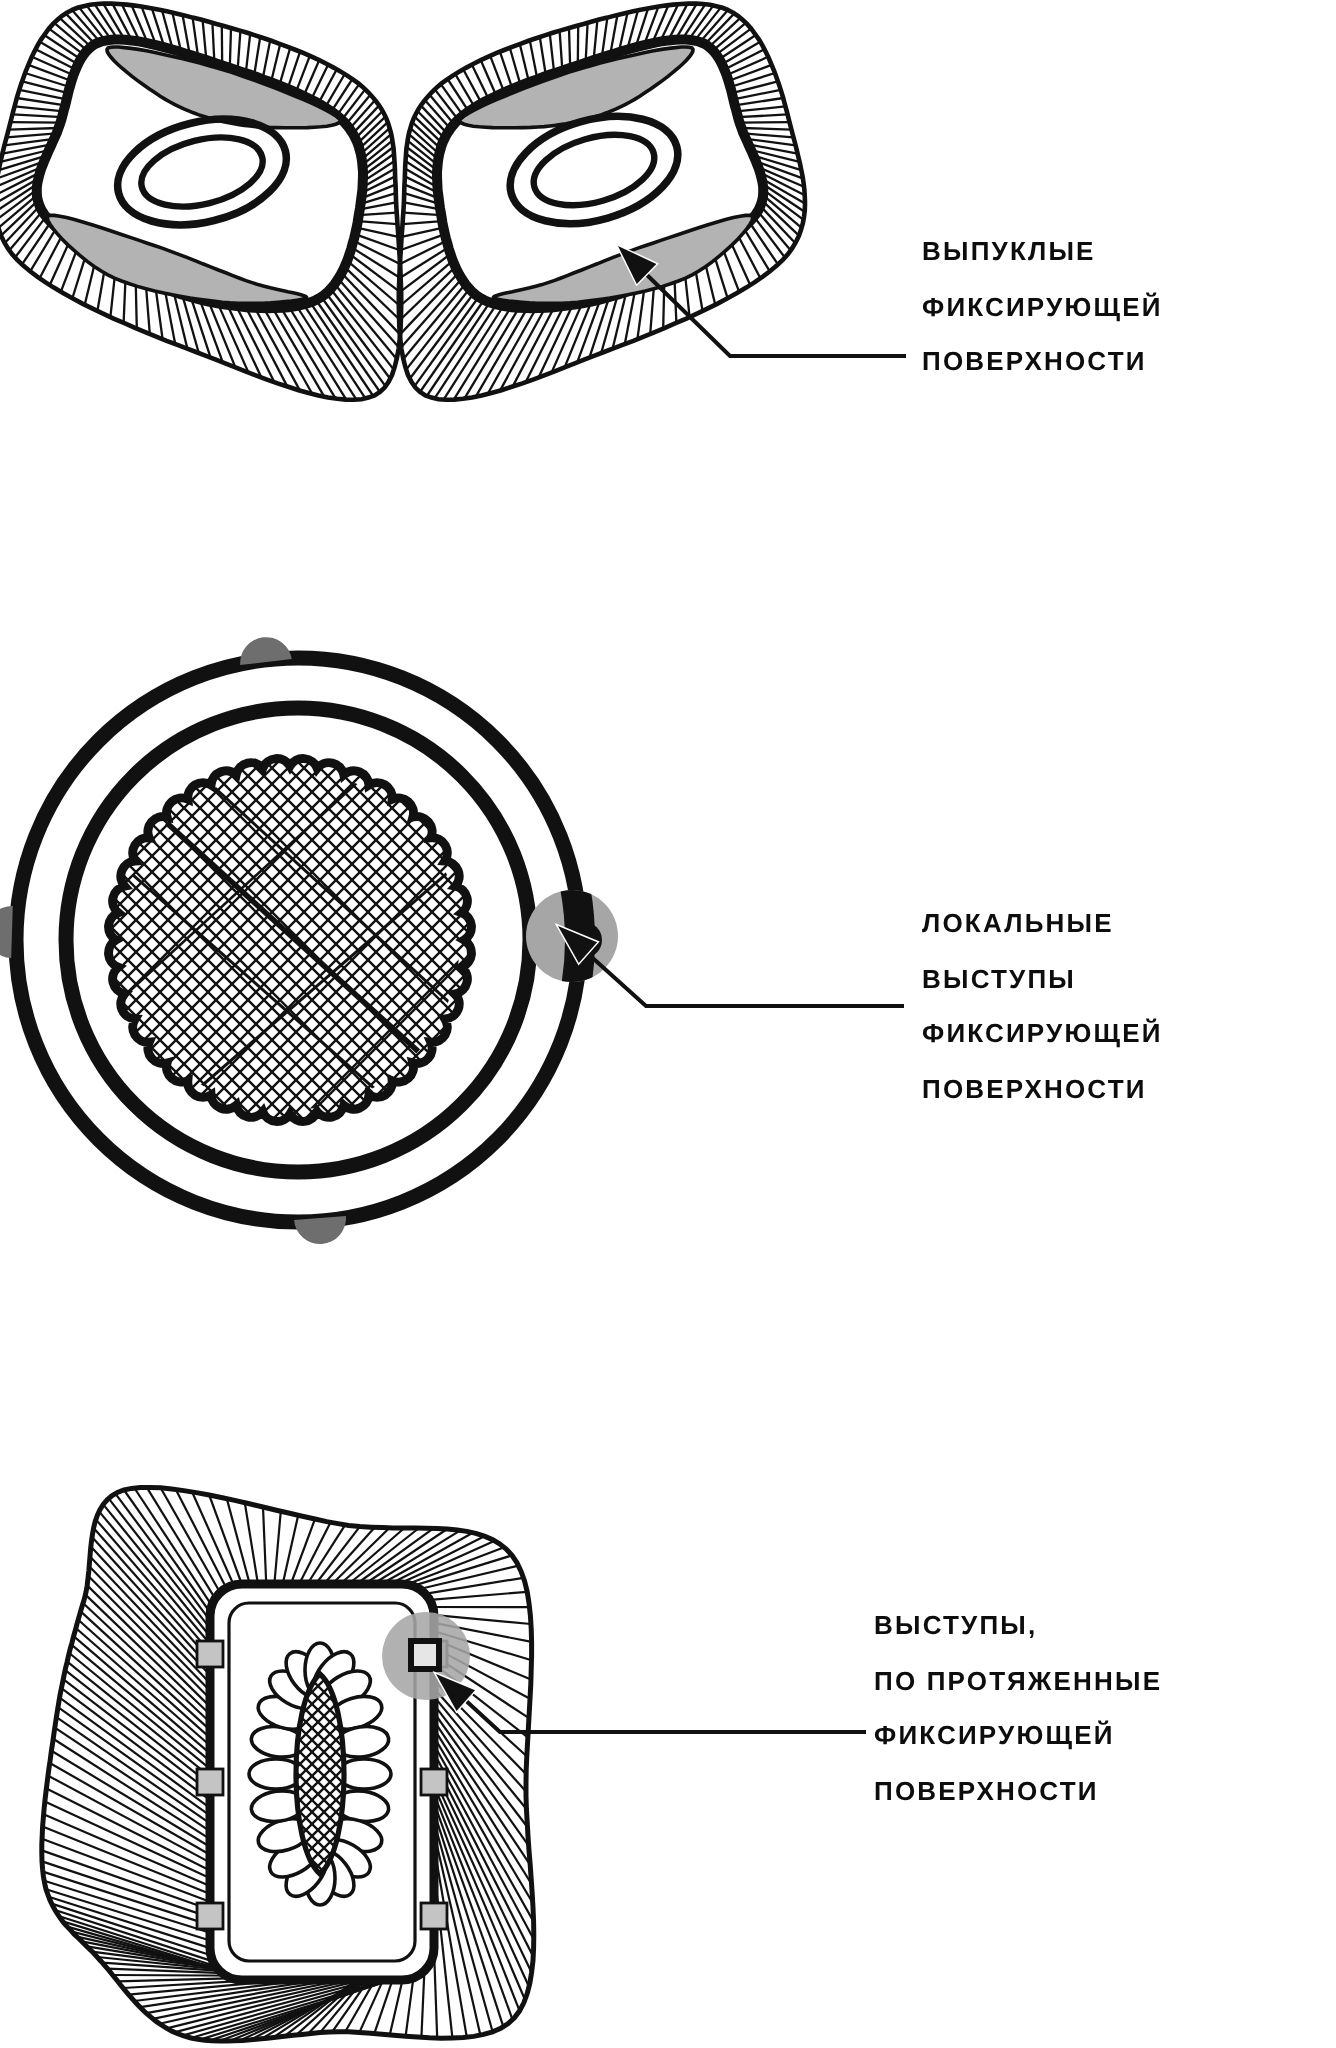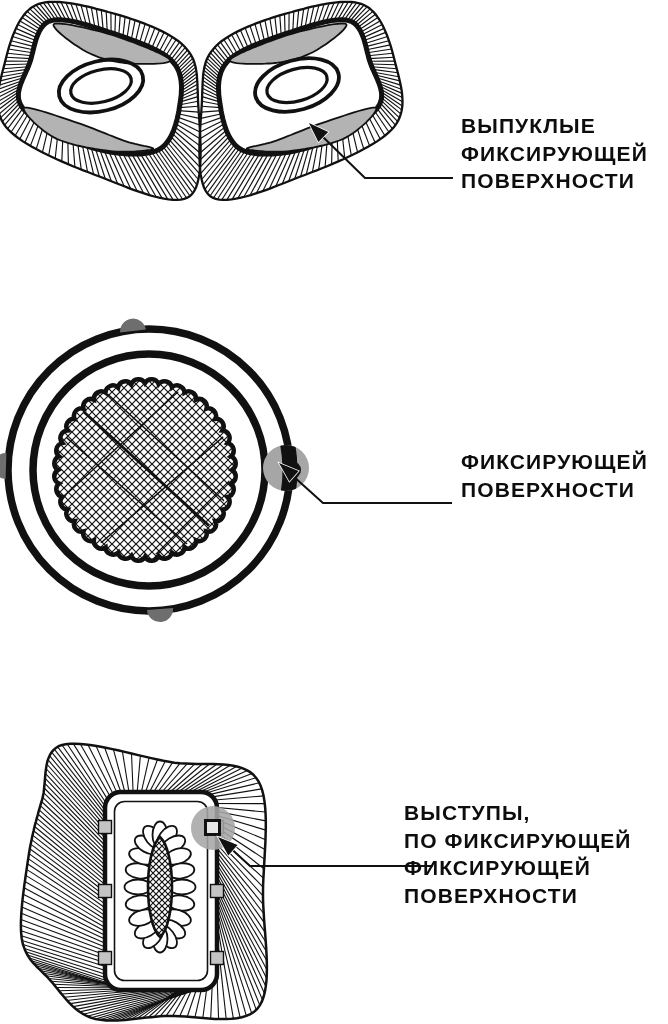--- a/index.html
+++ b/index.html
@@ -1,23 +1,23 @@
 <!DOCTYPE html>
 <html><head>
 <meta charset="utf-8">
 <style>
   html,body{margin:0;padding:0;background:#ffffff;}
   .page{position:relative;width:668px;height:1024px;background:#ffffff;overflow:hidden;
         font-family:"Liberation Sans",sans-serif;}
   svg{position:absolute;left:0;top:0;}
-  .lbl{position:absolute;font-weight:700;font-size:21px;line-height:27.5px;
+  .lbl{position:absolute;font-weight:700;font-size:13px;line-height:27.5px;
        letter-spacing:1.1px;color:#0d0d0d;white-space:nowrap;}
   #lbl1{left:461px;top:112px;}
   #lbl2{left:461px;top:448px;}
-  #lbl3{left:404px;top:799px;}
+  #lbl3{left:437px;top:799px;}
 </style>
 </head>
 <body>
 
 <div class="page">
 
   <svg id="diagram" width="668" height="1024" viewBox="0 0 668 1024">
     <defs>
       <pattern id="xh8" width="8" height="8" patternUnits="userSpaceOnUse">
         <path d="M0,0 L8,8 M0,8 L8,0" stroke="#111111" stroke-width="1.2" fill="none"></path>
@@ -546,22 +546,24 @@
       <polygon points="218,837 237.5,845.1 228.3,855.5" fill="#111111" stroke="#ffffff" stroke-width="1.5" paint-order="stroke"></polygon>
     </g>
   </svg>
 
   <div class="lbl" id="lbl1">
     <div>ВЫПУКЛЫЕ</div>
     <div>ФИКСИРУЮЩЕЙ</div>
     <div>ПОВЕРХНОСТИ</div>
   </div>
   <div class="lbl" id="lbl2">
+    <div>ЛОКАЛЬНЫЕ</div>
+    <div>ВЫСТУПЫ</div>
     <div>ФИКСИРУЮЩЕЙ</div>
     <div>ПОВЕРХНОСТИ</div>
   </div>
   <div class="lbl" id="lbl3">
     <div>ВЫСТУПЫ,</div>
-    <div>ПО ФИКСИРУЮЩЕЙ</div>
+    <div>ПО ПРОТЯЖЕННЫЕ</div>
     <div>ФИКСИРУЮЩЕЙ</div>
     <div>ПОВЕРХНОСТИ</div>
   </div>
 </div>
 
 </body></html>

